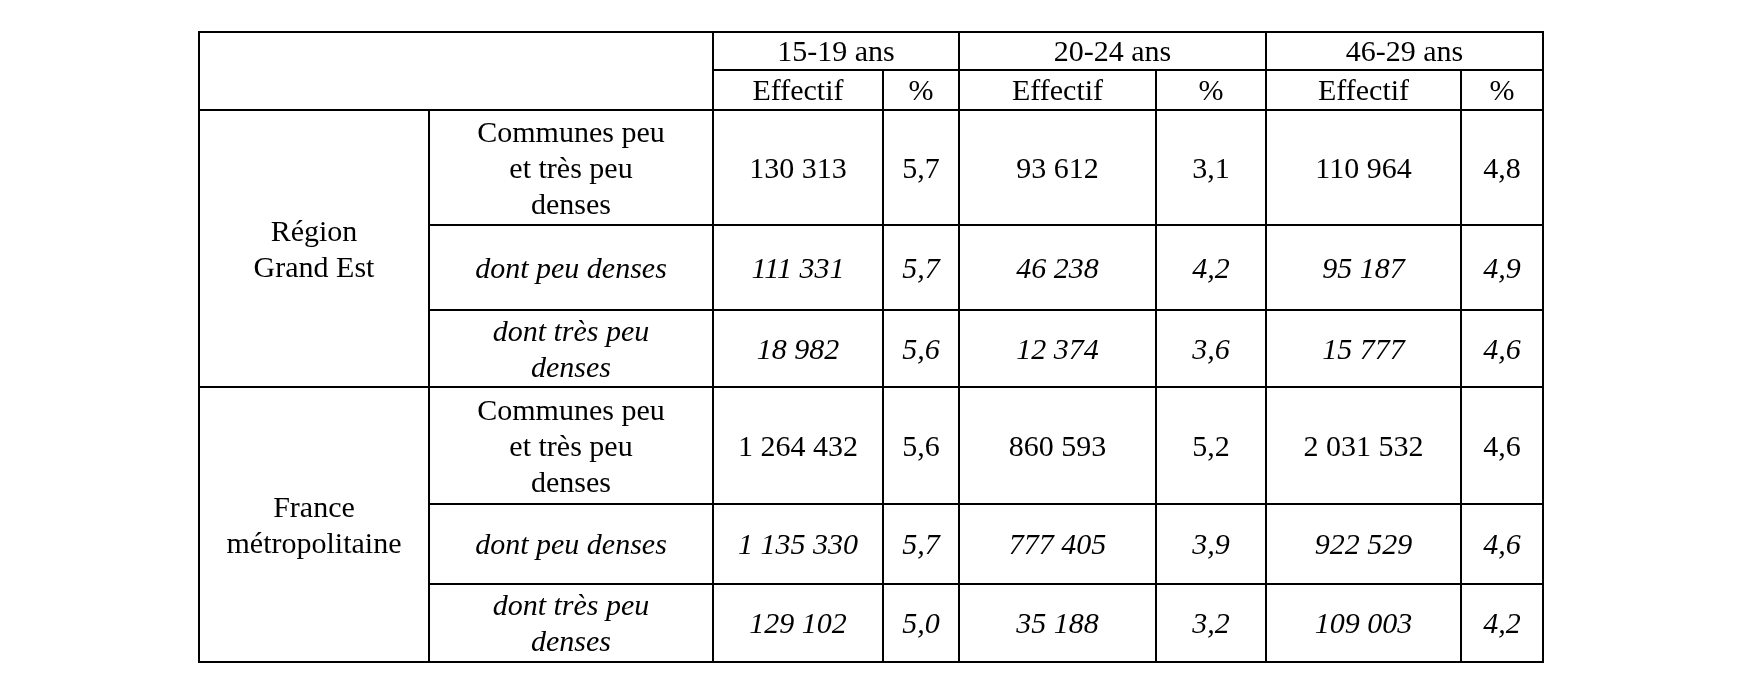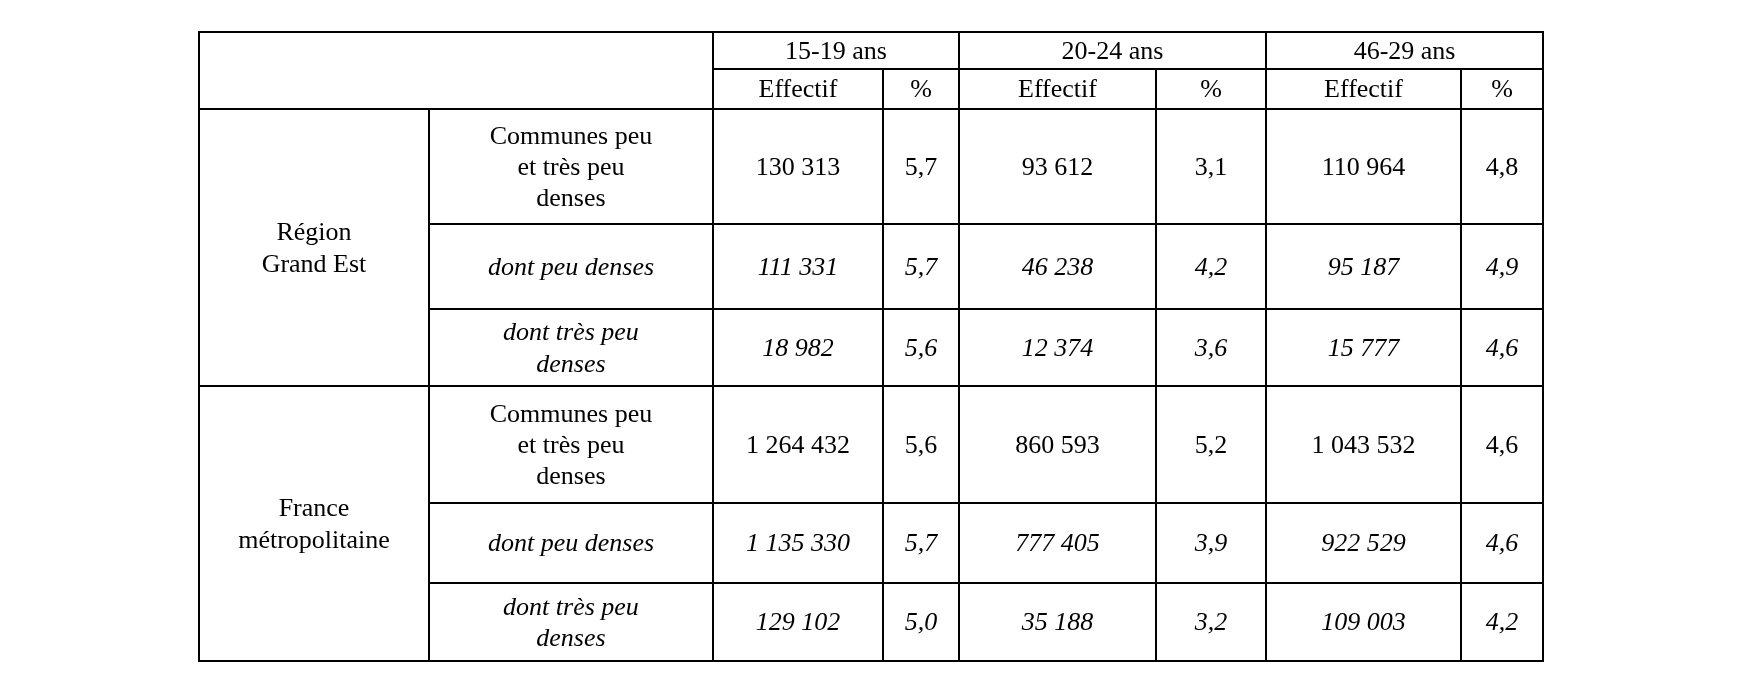--- a/index.html
+++ b/index.html
@@ -19,21 +19,21 @@
     left: 198px;
     top: 31px;
     width: 1344px;
     border-collapse: collapse;
     table-layout: fixed;
   }
   table.data-table td {
     border: 2px solid #000000;
     text-align: center;
     vertical-align: middle;
-    font-size: 26px;
+    font-size: 30px;
     line-height: 1.2;
     padding: 0 4px;
     overflow: hidden;
   }
   td.blank {
     border: none;
     background: transparent;
   }
   td.multiline {
     white-space: pre-line;
@@ -123,21 +123,21 @@
   <tr class="r-tall2">
     <td rowspan="3" class="multiline">France
 métropolitaine</td>
     <td class="density-label multiline">Communes peu
 et très peu
 denses</td>
     <td class="value">1 264 432</td>
     <td class="value">5,6</td>
     <td class="value">860 593</td>
     <td class="value">5,2</td>
-    <td class="value">1 043 532</td>
+    <td class="value">2 031 532</td>
     <td class="value">4,6</td>
   </tr>
 
   <tr class="r-mid2 italic-row">
     <td class="density-label">dont peu denses</td>
     <td class="value">1 135 330</td>
     <td class="value">5,7</td>
     <td class="value">777 405</td>
     <td class="value">3,9</td>
     <td class="value">922 529</td>

